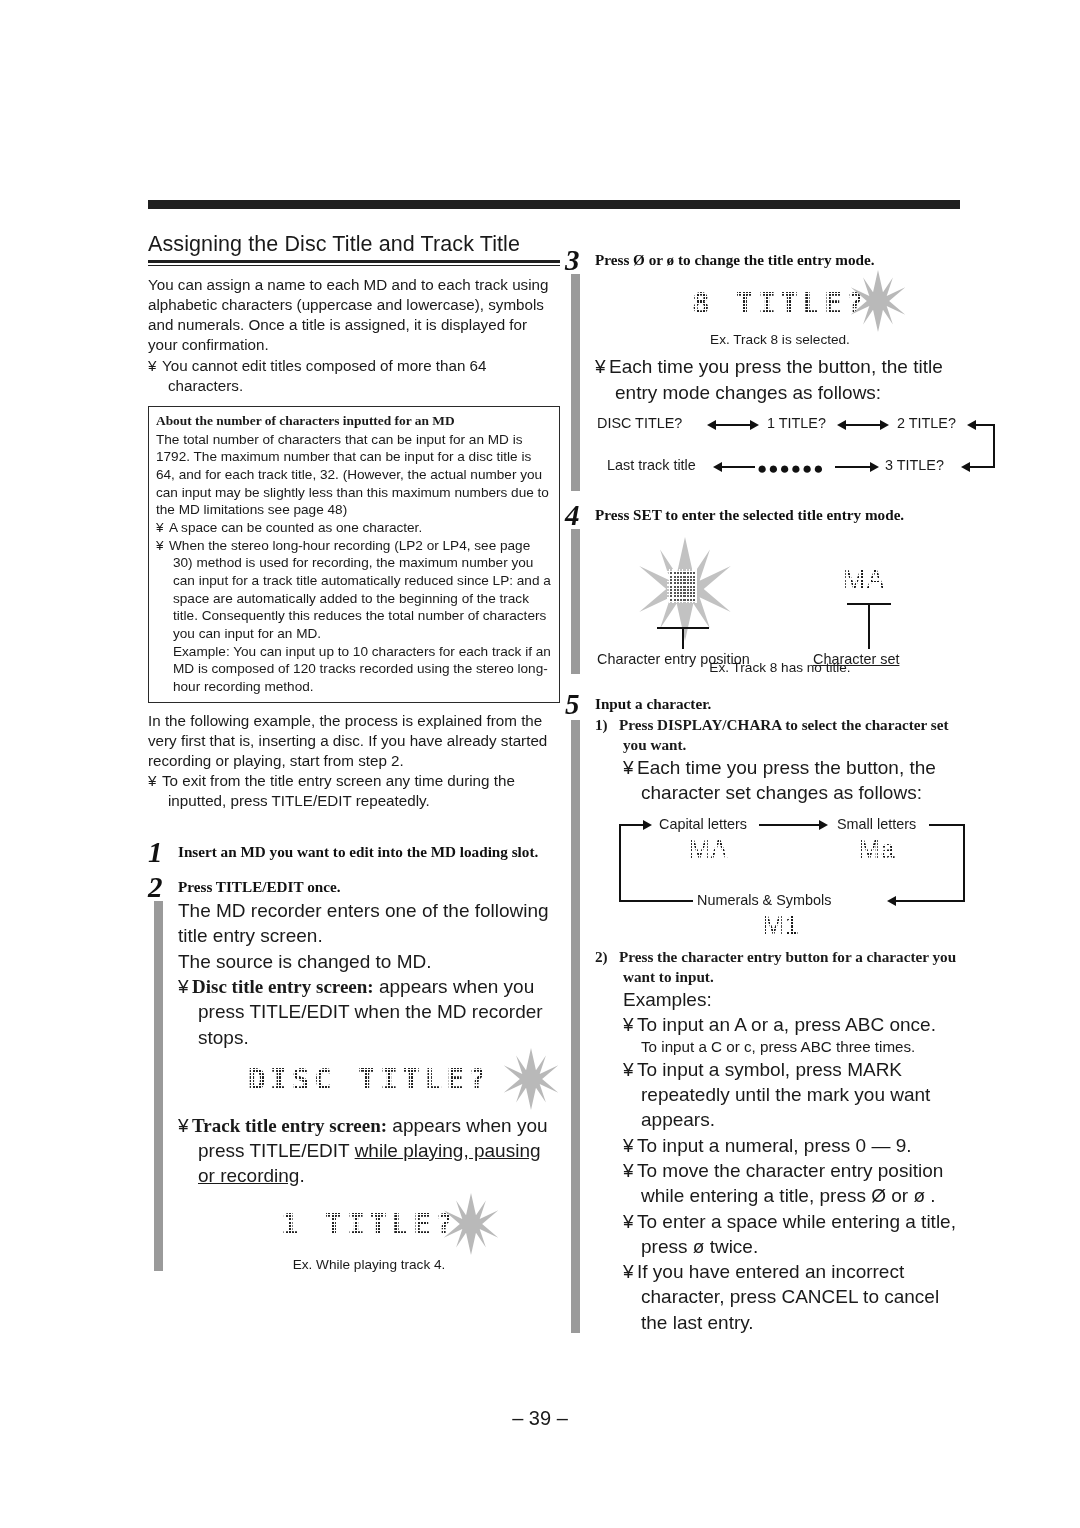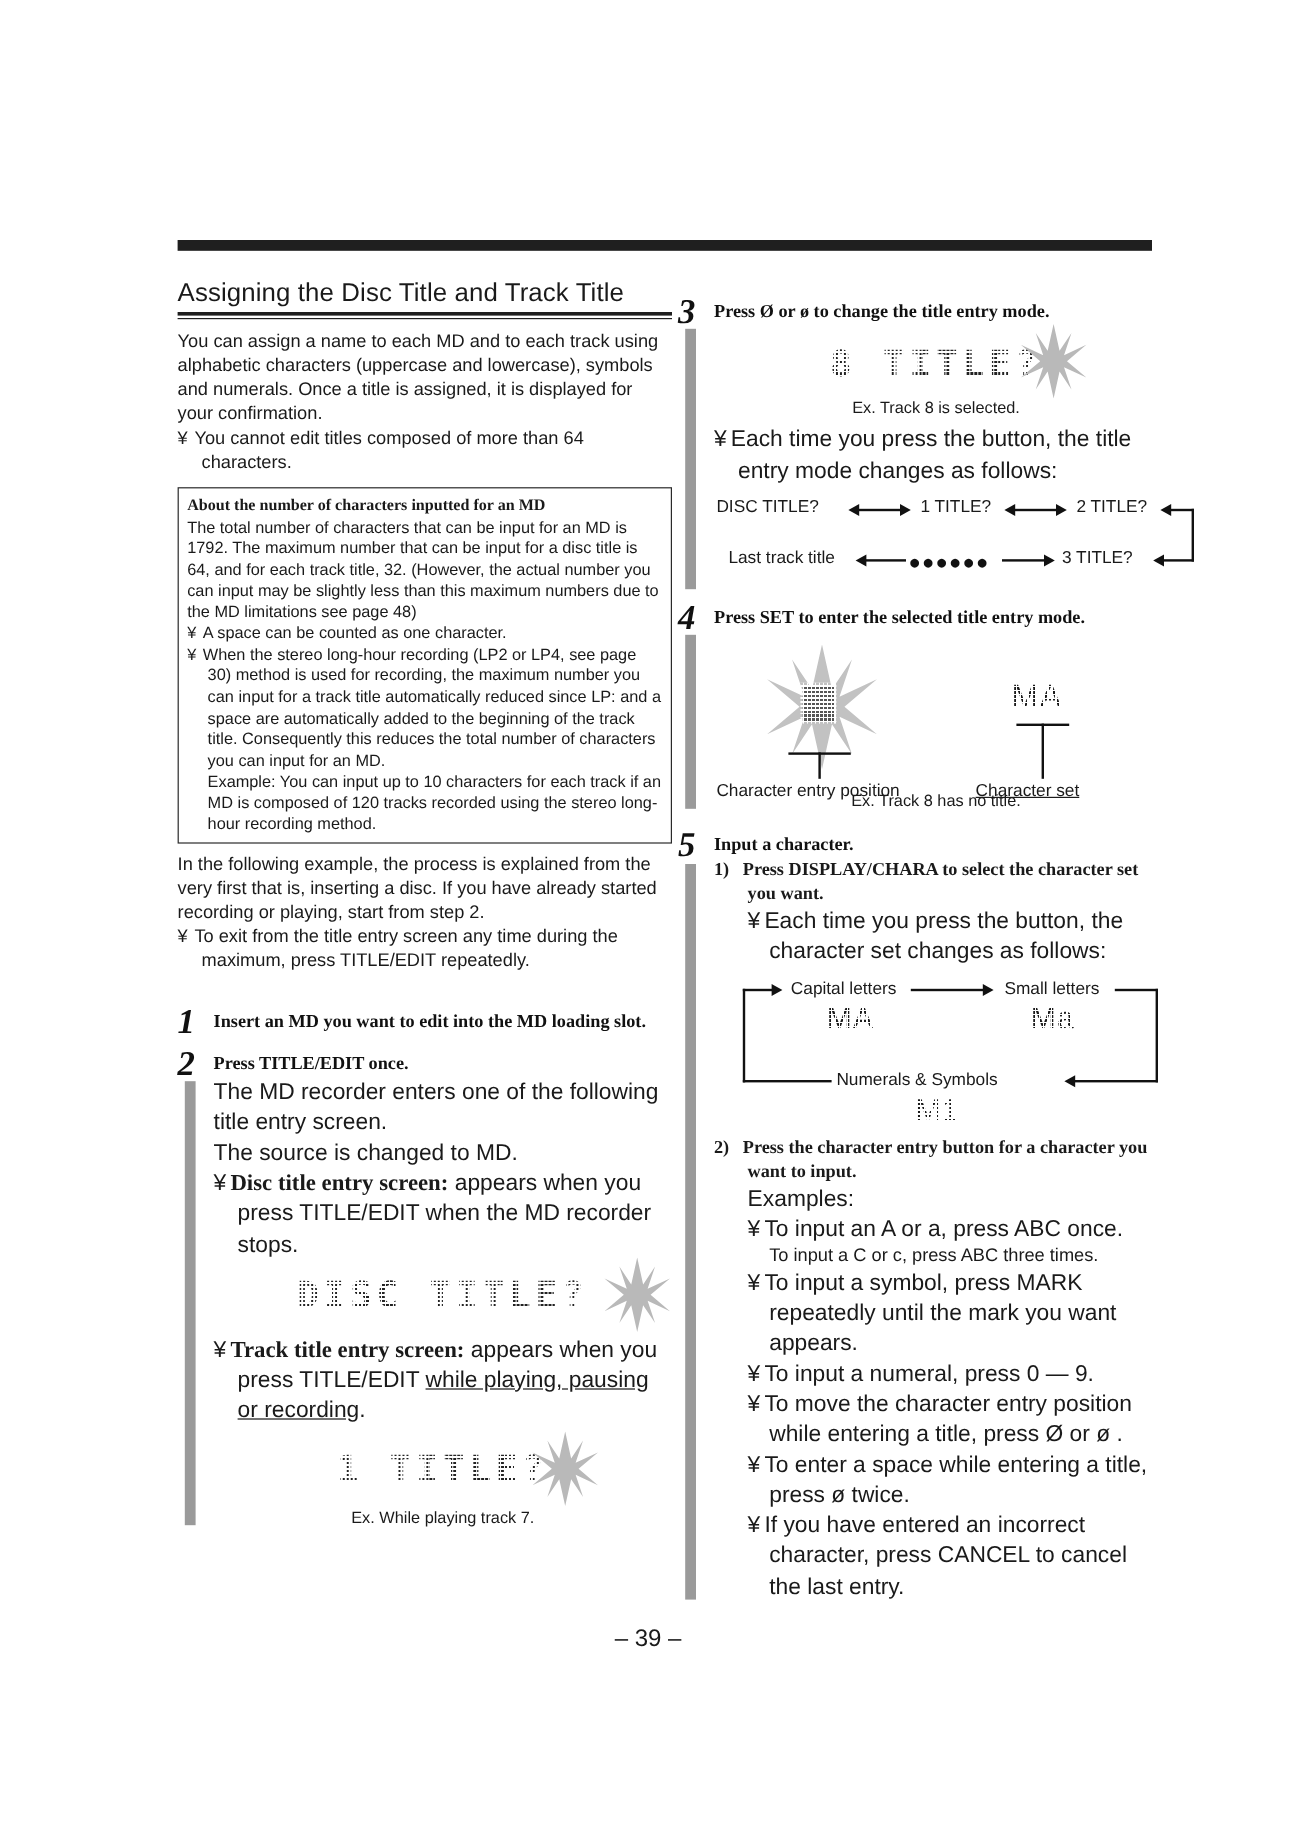--- a/index.html
+++ b/index.html
@@ -105,21 +105,21 @@
   
   .callout{position:relative;height:140px;margin-top:6px;}
   .callout .lbl{position:absolute;font-size:14.4px;white-space:nowrap;}
   .callout .lead{position:absolute;width:2px;background:#111;}
   .callout .bracket{position:absolute;height:2px;background:#111;}
 
   .blockcur{
     display:inline-block;width:26px;height:30px;background:#555;vertical-align:middle;
   }
   .pagenum{
-    position:absolute;left:0;right:0;top:1355px;text-align:center;
+    position:absolute;left:0;right:0;top:1407px;text-align:center;
     font-size:20px;color:#1a1a1a;
   }
   .u{text-decoration:underline;}
   .sb{font-family:"Liberation Serif","DejaVu Serif",serif;font-weight:bold;}
 </style>
 </head>
 <body>
 
 <div class="page">
 
@@ -139,21 +139,21 @@
 
     <div class="notebox">
       <p class="nt">About the number of characters inputted for an MD</p>
       <p>The total number of characters that can be input for an MD is 1792. The maximum number that can be input for a disc title is 64, and for each track title, 32. (However, the actual number you can input may be slightly less than this maximum numbers due to the MD limitations  see page 48)</p>
       <p class="nb"><span class="b">¥</span><span>A space can be counted as one character.</span></p>
       <p class="nb"><span class="b">¥</span><span>When the stereo long-hour recording (LP2 or LP4, see page 30) method is used for recording, the maximum number you can input for a track title automatically reduced since  LP: and a space are automatically added to the beginning of the track title. Consequently this reduces the total number of characters you can input for an MD.</span></p>
       <p class="nex">Example: You can input up to 10 characters for each track if an MD is composed of 120 tracks recorded using the stereo long-hour recording method.</p>
     </div>
 
     <p class="body">In the following example, the process is explained from the very first  that is, inserting a disc. If you have already started recording or playing, start from step 2.</p>
-    <p class="bul"><span class="b">¥</span><span>To exit from the title entry screen any time during the maximum, press TITLE/EDIT repeatedly.</span></p>
+    <p class="bul"><span class="b">¥</span><span>To exit from the title entry screen any time during the inputted, press TITLE/EDIT repeatedly.</span></p>
 
     <div class="step" style="margin-top:30px;">
       <div class="stepnum">1</div>
       <div class="steprule" style="top:22px;bottom:2px;"></div>
       <p class="stephead">Insert an MD you want to edit into the MD loading slot.</p>
     </div>
 
     <div class="step" style="margin-top:16px;">
       <div class="stepnum">2</div>
       <div class="steprule" style="top:24px;bottom:2px;"></div>
@@ -172,21 +172,21 @@
       </div>
 
       <p class="bul" style="margin-top:16px;"><span class="b">¥</span><span class="sb">Track title entry screen:</span><span> appears when you press TITLE/EDIT </span><span class="u">while playing, pausing or recording</span><span>.</span></p>
 
       <div class="lcd" style="margin-top:18px;">
         <span class="dotwrap"><span class="txt">1 TITLE?</span></span>
         <svg class="star" viewBox="0 0 100 100" style="left:262px;top:-14px;">
           <polygon points="50,0 58,36 74,12 64,42 94,28 68,50 94,72 64,58 74,88 58,64 50,100 42,64 26,88 36,58 6,72 32,50 6,28 36,42 26,12 42,36" fill="#b9b9b9"></polygon>
         </svg>
       </div>
-      <p class="caption" style="margin-top:14px;">Ex. While playing track 7.</p>
+      <p class="caption" style="margin-top:14px;">Ex. While playing track 4.</p>
     </div>
 
   </div>
 
   <div class="colR">
 
     <div class="step" style="margin-top:0;">
       <div class="stepnum">3</div>
       <div class="steprule" style="top:24px;bottom:2px;"></div>
 

